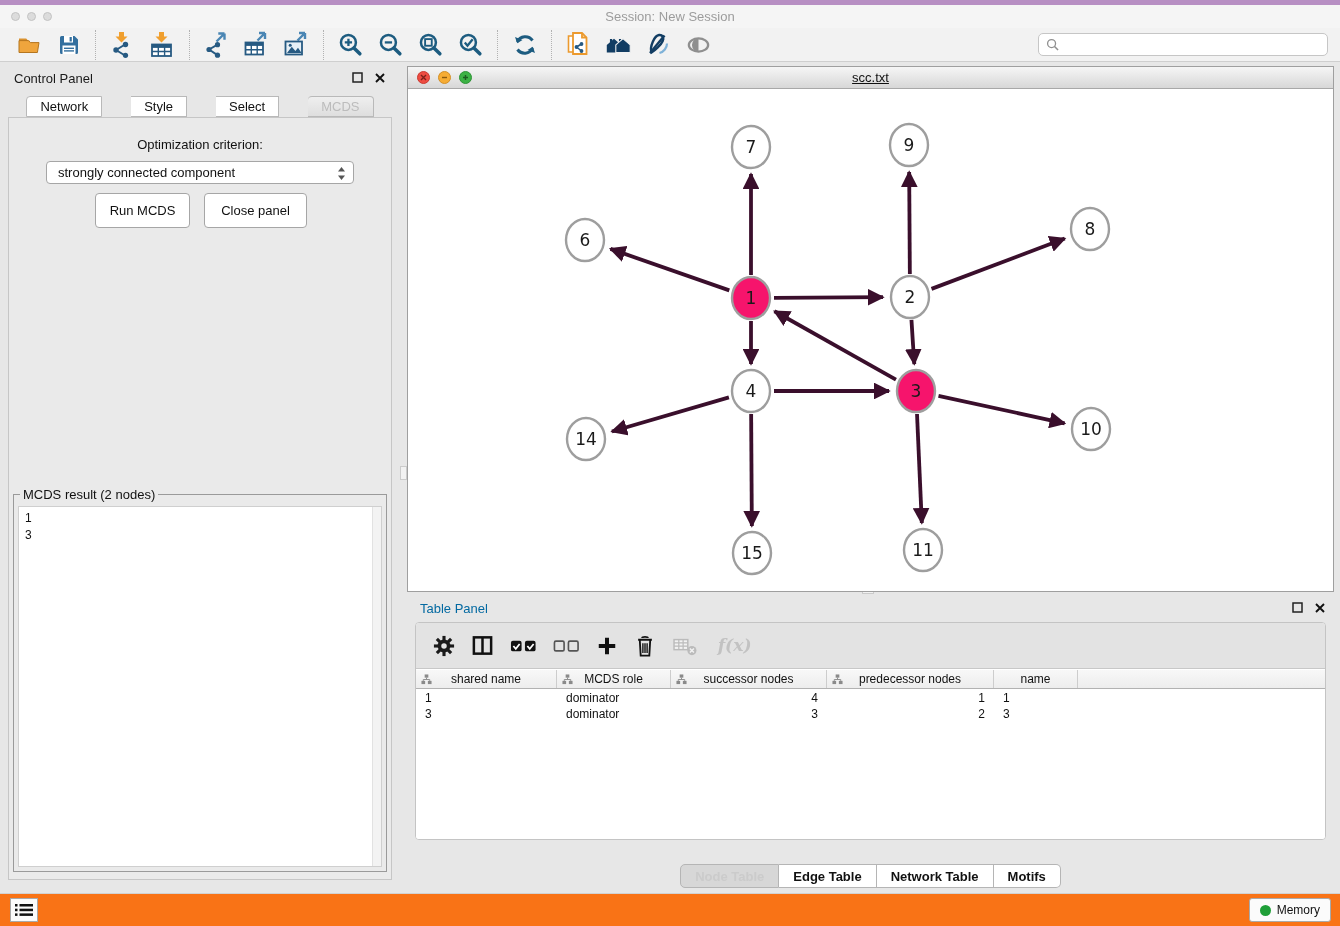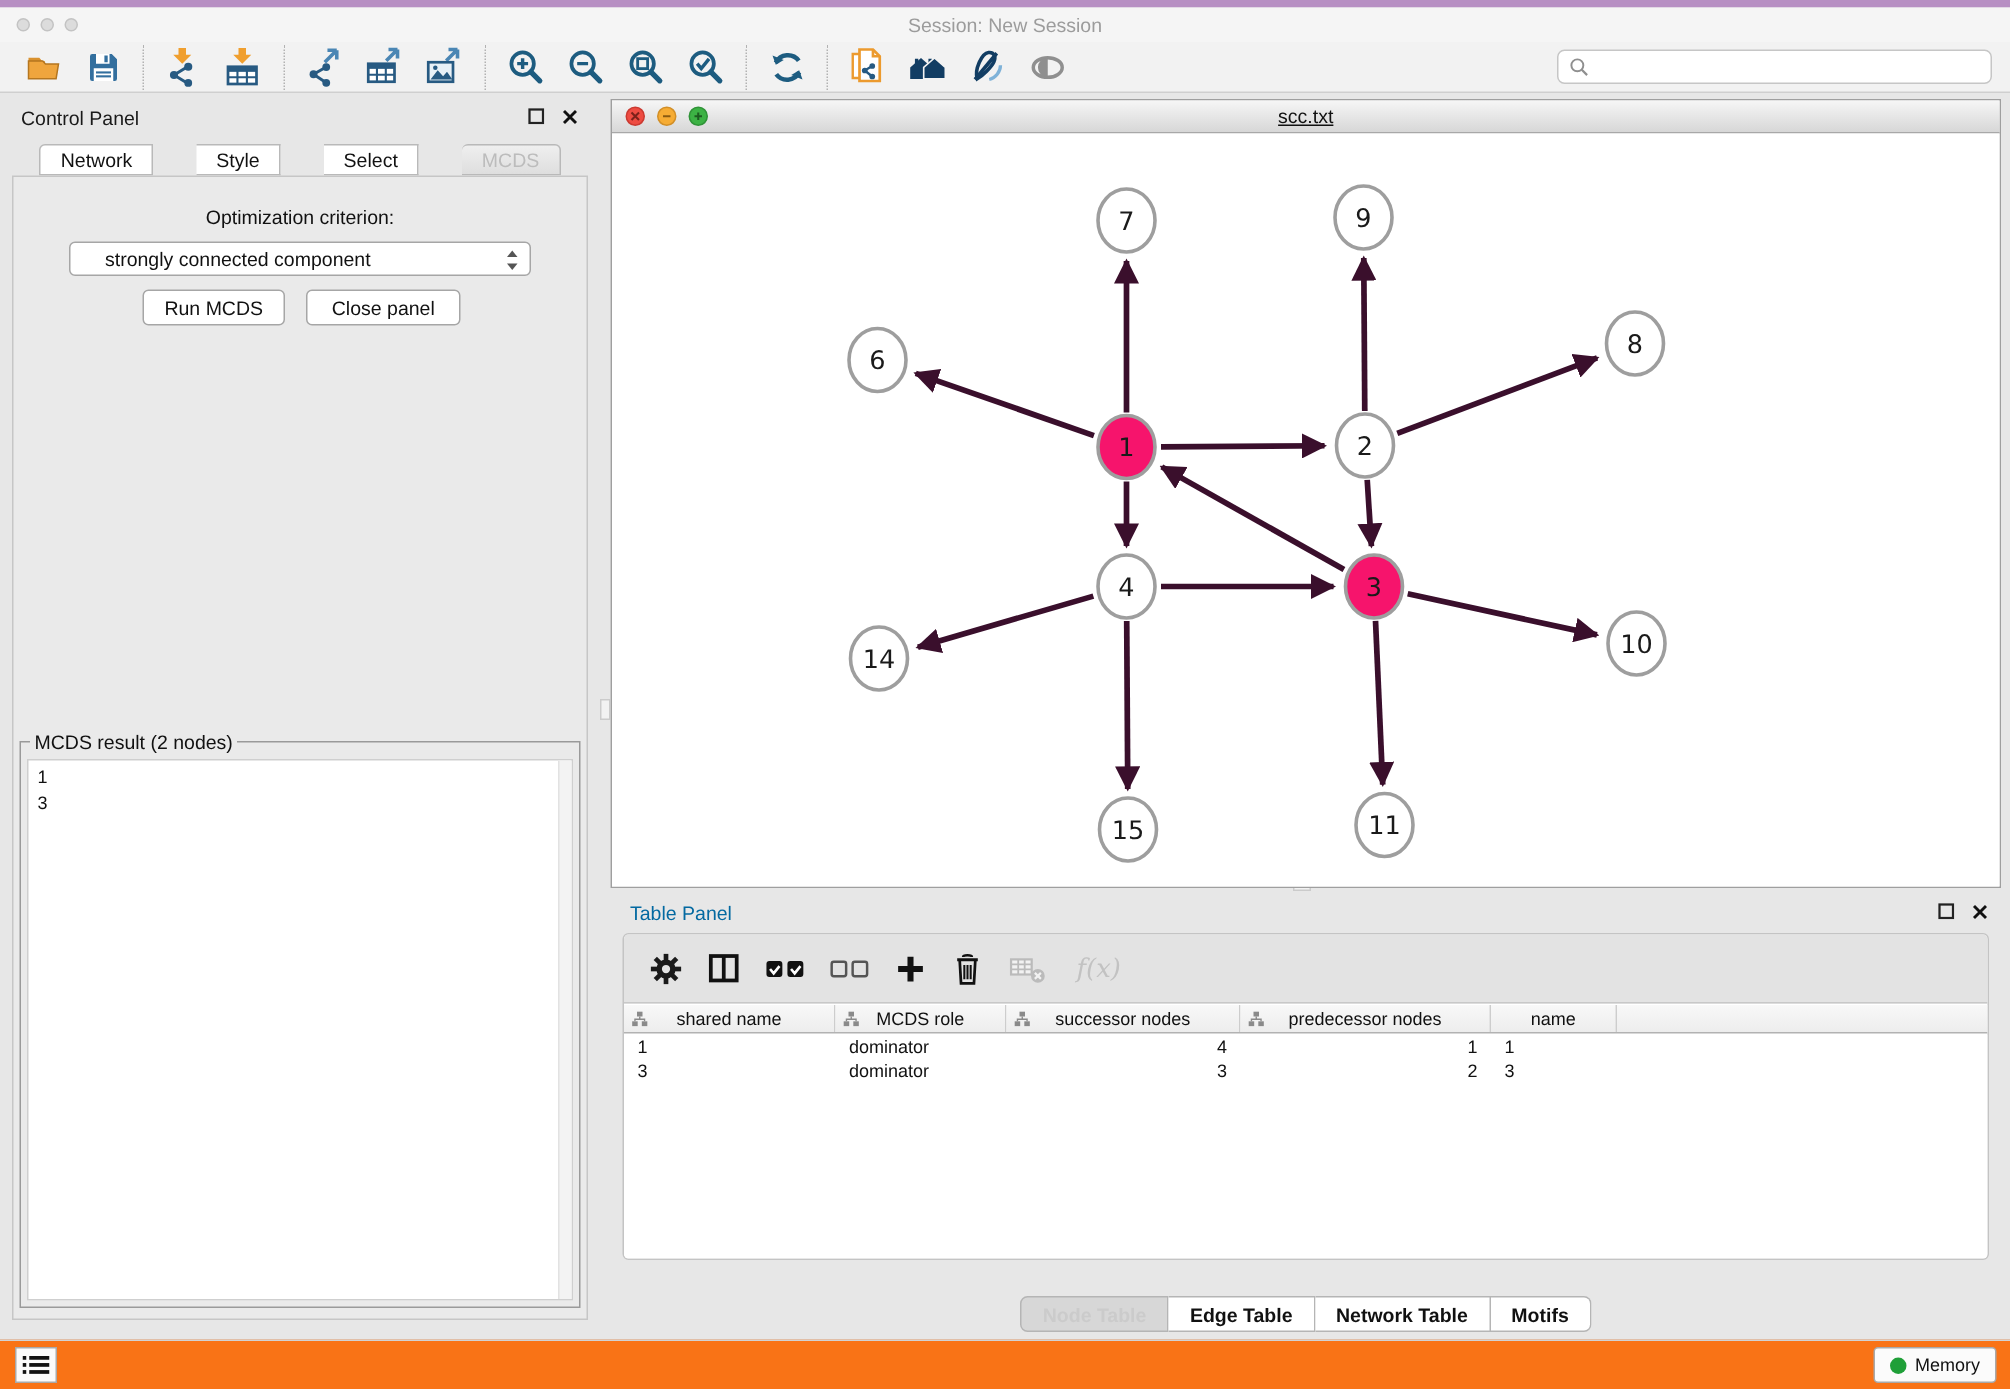--- a/index.html
+++ b/index.html
@@ -1,18 +1,18 @@
 <!DOCTYPE html>
 <html><head>
 <meta charset="utf-8">
 <style>
   * { margin:0; padding:0; box-sizing:border-box; }
   html,body { width:1340px; height:926px; }
   body { font-family:"Liberation Sans", sans-serif; background:#e7e7e7; position:relative; overflow:hidden; -webkit-font-smoothing:antialiased; }
-  .icon { display:inline-flex; align-items:center; justify-content:center; }
+  .icon { display:inline-flex; align-items:center; justify-content:center;font-weight:bold; }
   .icon svg { display:block; }
   .icon.disabled { opacity:.55; filter:grayscale(1); }
 
   
   #top-strip { position:absolute; left:0; top:0; width:1340px; height:5px; background:#b78fc3; }
   #titlebar { position:absolute; left:0; top:5px; width:1340px; height:23px; background:#f5f5f5; }
   .traffic-dot { position:absolute; top:7px; width:9px; height:9px; border-radius:50%; background:#dcdcdc; border:1px solid #c3c3c3; }
   #app-title { position:absolute; left:0; right:0; top:4px; text-align:center; font-size:13px; color:#9c9c9c; }
 
   
@@ -29,23 +29,23 @@
   #cp-title { position:absolute; left:14px; top:9px; font-size:13px; color:#1a1a1a; }
   .win-btns { position:absolute; display:flex; gap:12px; align-items:center; }
   #cp-btns { right:15px; top:10px; }
   #cp-tabs { position:absolute; left:0; top:34px; width:100%; display:flex; justify-content:center;gap:29px; }
   .cp-tab { height:21px; padding:2px 13px; font-size:13px; color:#111; background:#fff; border:1px solid #b9b9b9; border-left:none; display:flex; align-items:center; }
   .cp-tab:first-child { border-left:1px solid #b9b9b9; border-top-left-radius:4px; }
   .cp-tab:last-child { border-top-right-radius:4px; }
   .cp-tab.active { background:linear-gradient(#efefef,#dedede); color:#bcbcbc; border-radius:4px 4px 0 0; }
   #cp-content { position:absolute; left:8px; top:55px; width:384px; height:763px; background:#eaeaea; border:1px solid #c6c6c6; }
   #opt-label { position:absolute; left:0; right:0; top:19px; text-align:center; font-size:13px; color:#111; }
-  #criterion-select { position:absolute; left:37px; top:43px; width:308px; height:23px; background:#fff; border:1px solid #a6a6a6; border-radius:4px; display:flex; align-items:center; padding-left:23px; font-size:13px; color:#111; }
+  #criterion-select { position:absolute; left:37px; top:43px; width:308px; height:23px; background:#fff; border:1px solid #a6a6a6; border-radius:4px; display:flex; align-items:center; padding-left:11px; font-size:13px; color:#111; }
   #criterion-select .stepper { position:absolute; right:7px; top:4px; }
-  .btn { height:24px; background:#fff; border:1px solid #a6a6a6; border-radius:4px; font-size:13px; color:#111; display:flex; align-items:center; justify-content:center; }
+  .btn { height:35px; background:#fff; border:1px solid #a6a6a6; border-radius:4px; font-size:13px; color:#111; display:flex; align-items:center; justify-content:center; }
   #run-btn { position:absolute; left:86px; top:75px; width:95px; }
   #close-panel-btn { position:absolute; left:195px; top:75px; width:103px; }
   #result-group { position:absolute; left:4px; top:376px; width:374px; height:378px; border:1px solid #9a9a9a; }
   #result-title { position:absolute; left:6px; top:-8px; background:#eaeaea; padding:0 3px; font-size:13px; color:#111; }
   #result-area { position:absolute; left:4px; top:11px; right:4px; bottom:4px; background:#fff; border:1px solid #cfcfcf; }
   #result-text { padding:3px 6px; font-size:12px; line-height:17px; white-space:pre; color:#111; }
   #result-scrollbar { position:absolute; right:0; top:0; width:9px; bottom:0; background:#f3f3f3; border-left:1px solid #e2e2e2; }
 
   
   #v-grip { position:absolute; left:400px; top:466px; width:7px; height:14px; background:#f2f2f2; border:1px solid #cbcbcb; }

